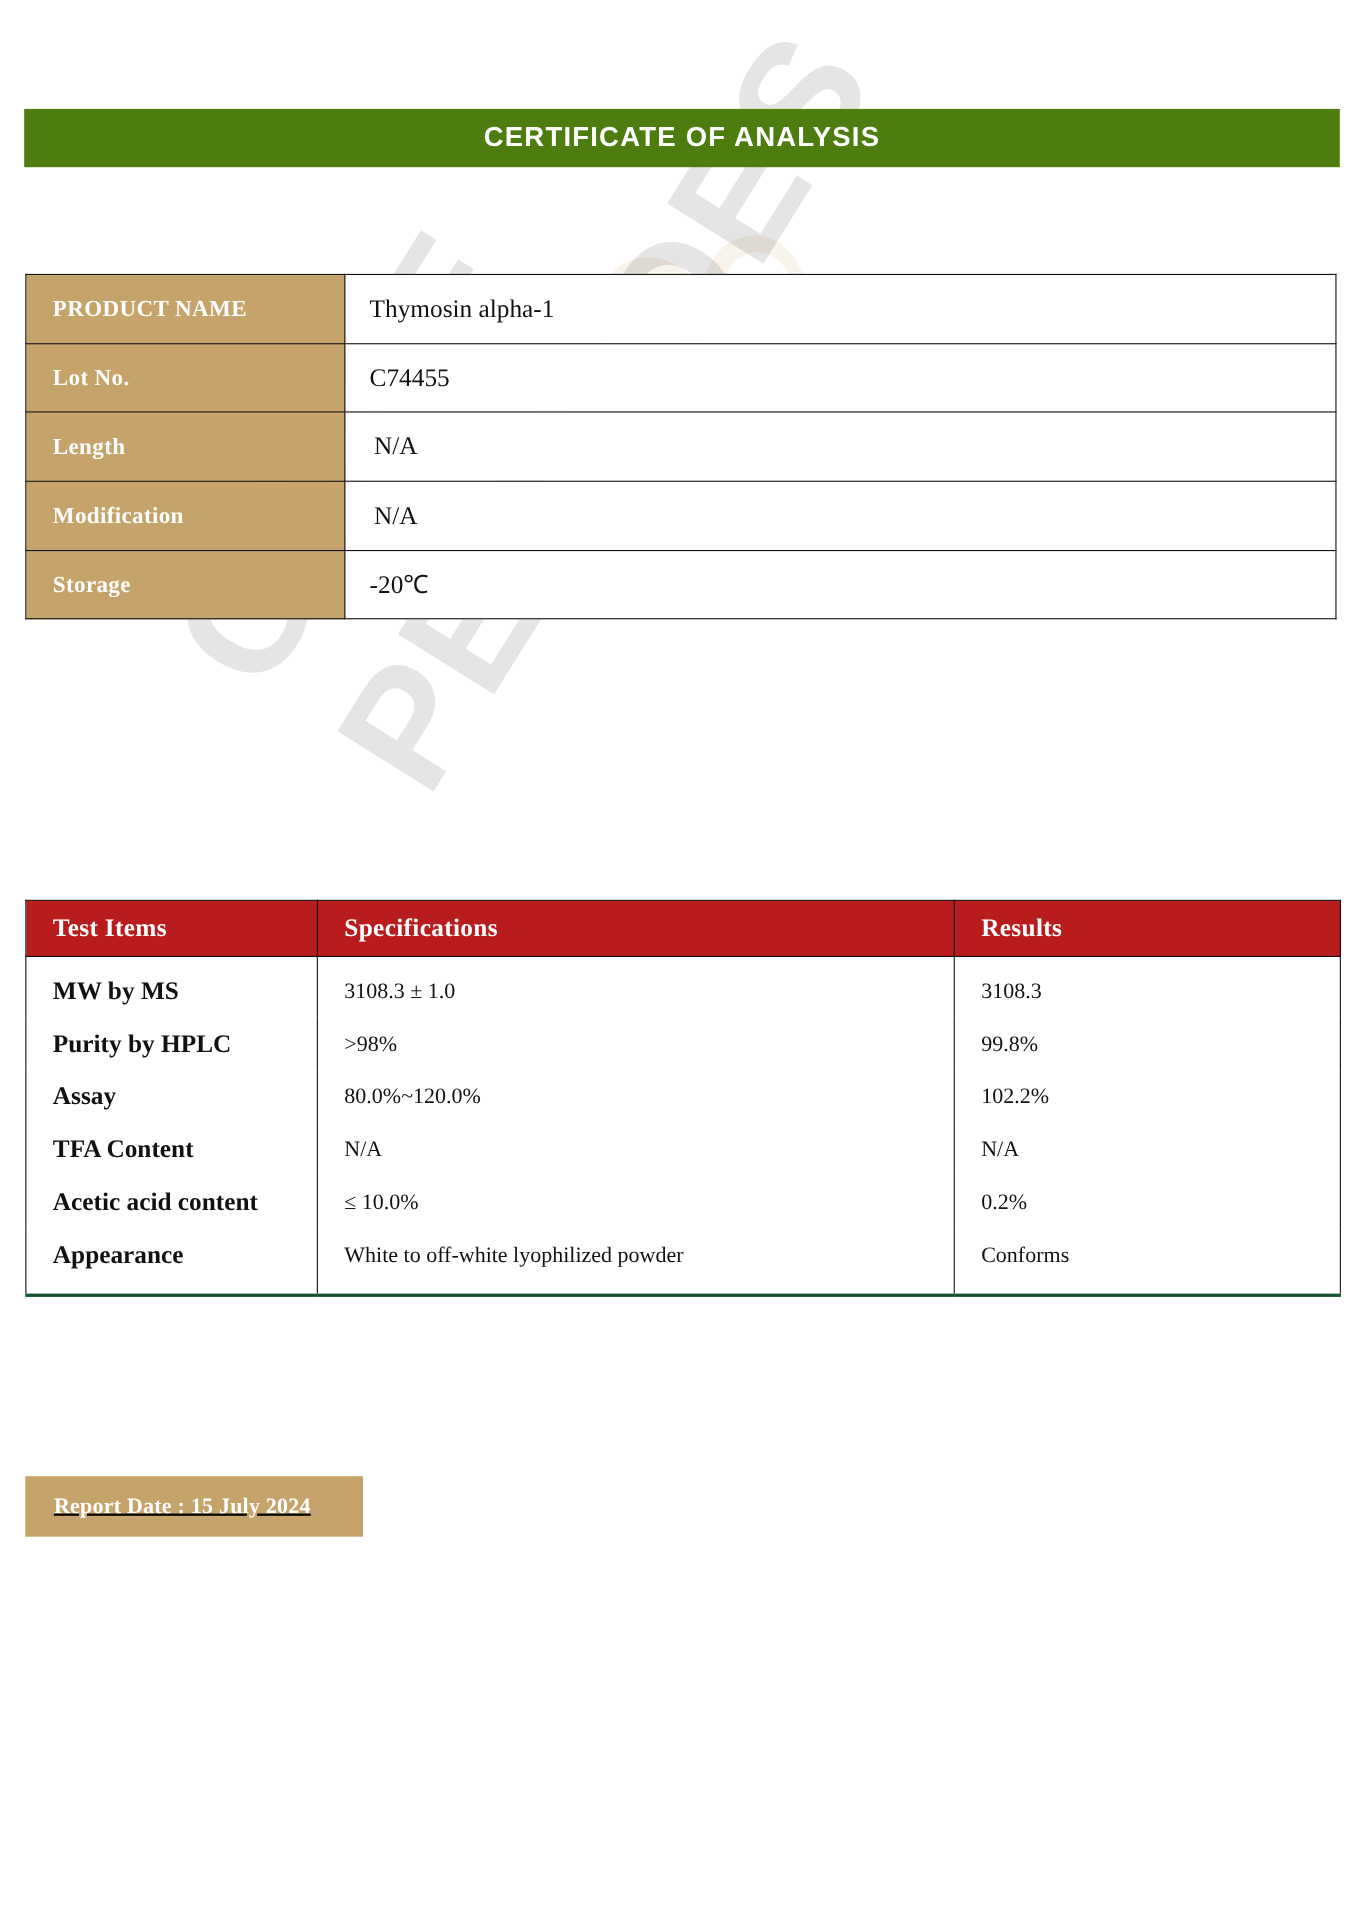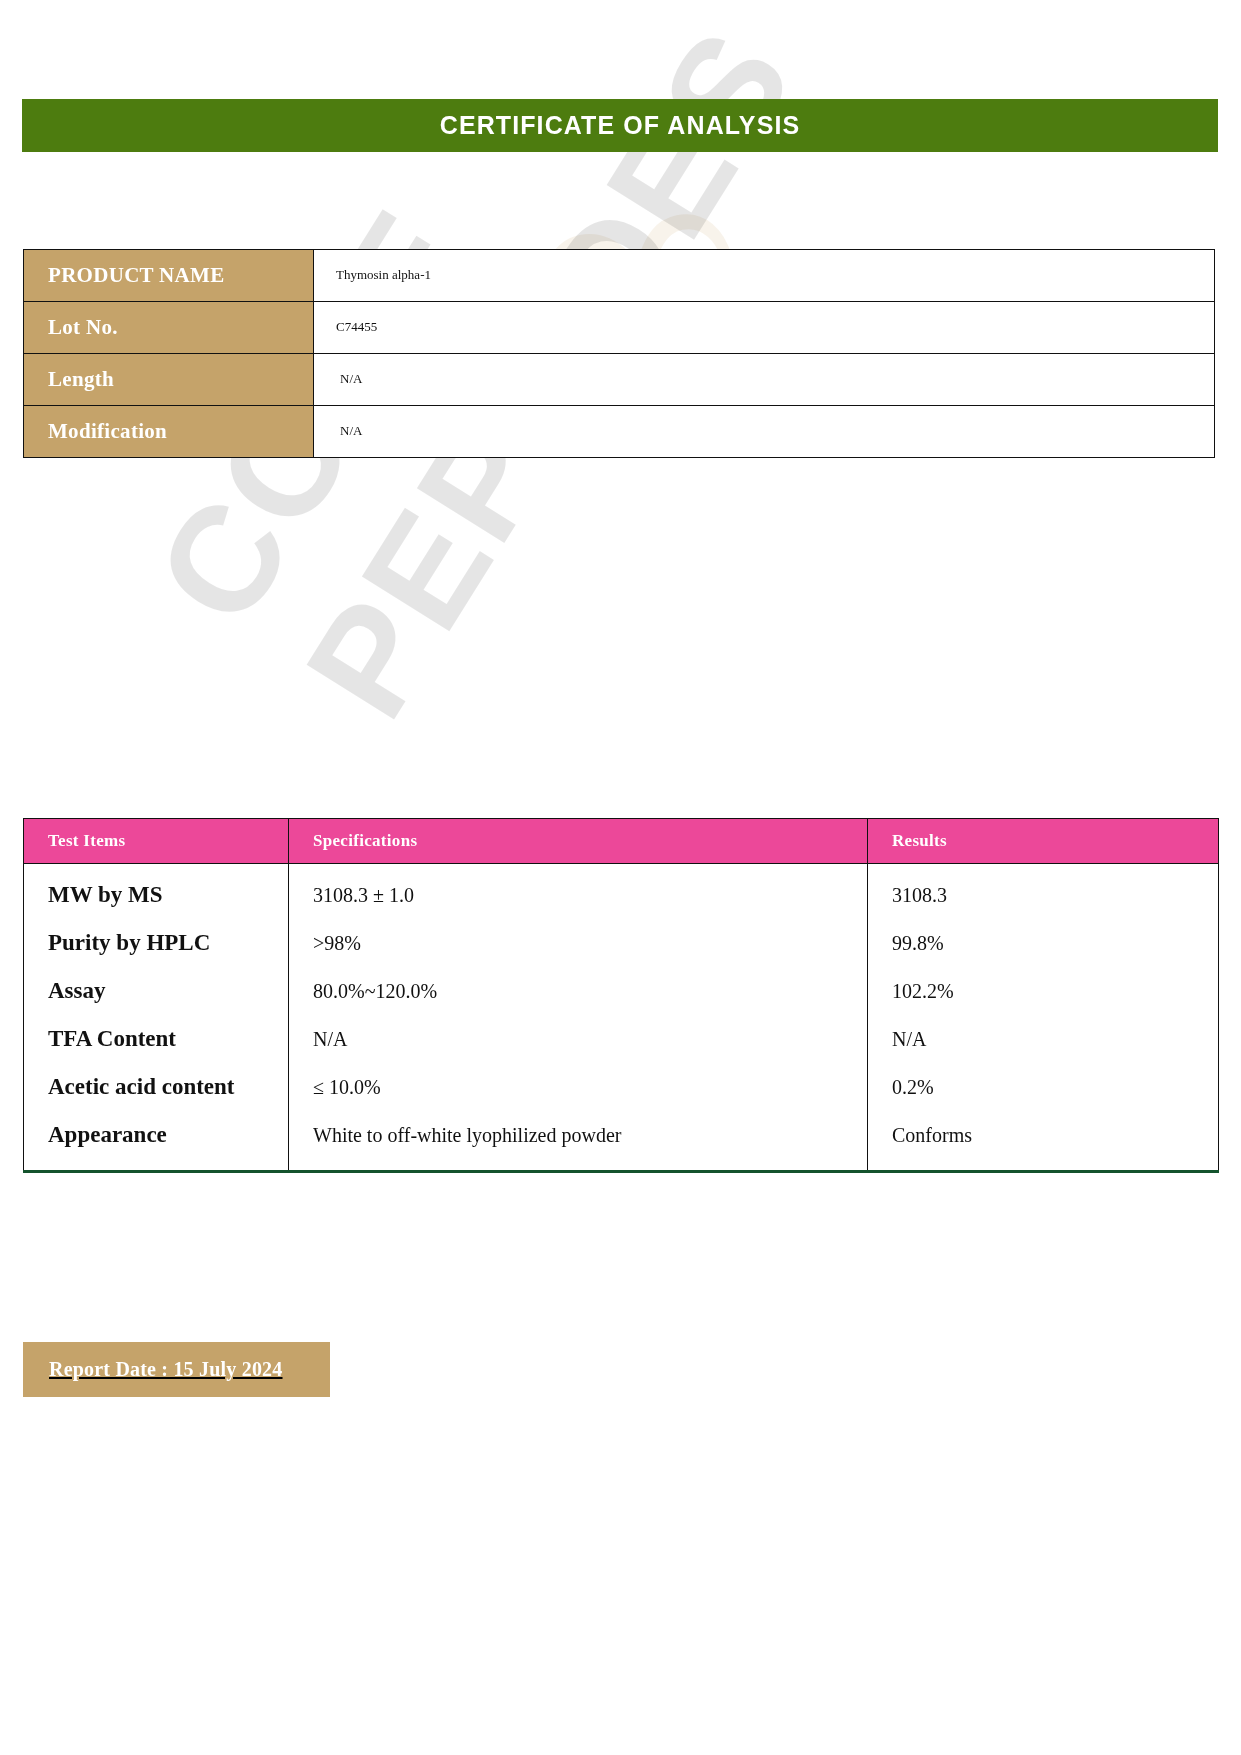--- a/index.html
+++ b/index.html
@@ -101,21 +101,21 @@
     background: #c5a36a;
     color: #ffffff;
     font-weight: bold;
     font-size: 21px;
     padding: 13px 0 13px 24px;
     letter-spacing: 0.3px;
   }
   .info-table td.v {
     background: #ffffff;
     color: #111111;
-    font-size: 13px;
+    font-size: 23px;
     padding: 13px 18px 13px 22px;
     line-height: 1.55;
   }
   .info-table tr.tall td.k,
   .info-table tr.tall td.v {
     padding-top: 20px;
     padding-bottom: 20px;
   }
   .info-table td.v.pad-extra {
     padding-left: 26px;
@@ -129,24 +129,24 @@
     width: 1195px;
     border-collapse: collapse;
     z-index: 2;
     table-layout: fixed;
   }
   .res-table col.c1 { width: 265px; }
   .res-table col.c2 { width: 579px; }
   .res-table col.c3 { width: 351px; }
 
   .res-table th {
-    background: #ec4899;
-    color: #ffffff;
-    font-weight: bold;
-    font-size: 17px;
+    background: #b91c1c;
+    color: #ffffff;
+    font-weight: bold;
+    font-size: 23px;
     text-align: left;
     padding: 12px 0 12px 24px;
     border: 1px solid #111111;
     letter-spacing: 0.3px;
   }
   .res-table td {
     font-size: 20px;
     color: #111111;
     padding: 11px 0 11px 24px;
     border-left: 1px solid #111111;
@@ -221,20 +221,24 @@
         <td class="v">C74455</td>
       </tr>
       <tr>
         <td class="k">Length</td>
         <td class="v pad-extra">N/A</td>
       </tr>
       <tr>
         <td class="k">Modification</td>
         <td class="v pad-extra">N/A</td>
       </tr>
+      <tr>
+        <td class="k">Storage</td>
+        <td class="v">-20℃</td>
+      </tr>
     </tbody>
   </table>
 
   <table class="res-table">
     <colgroup>
       <col class="c1">
         <col class="c2">
         <col class="c3">
     </colgroup>
     <thead>

